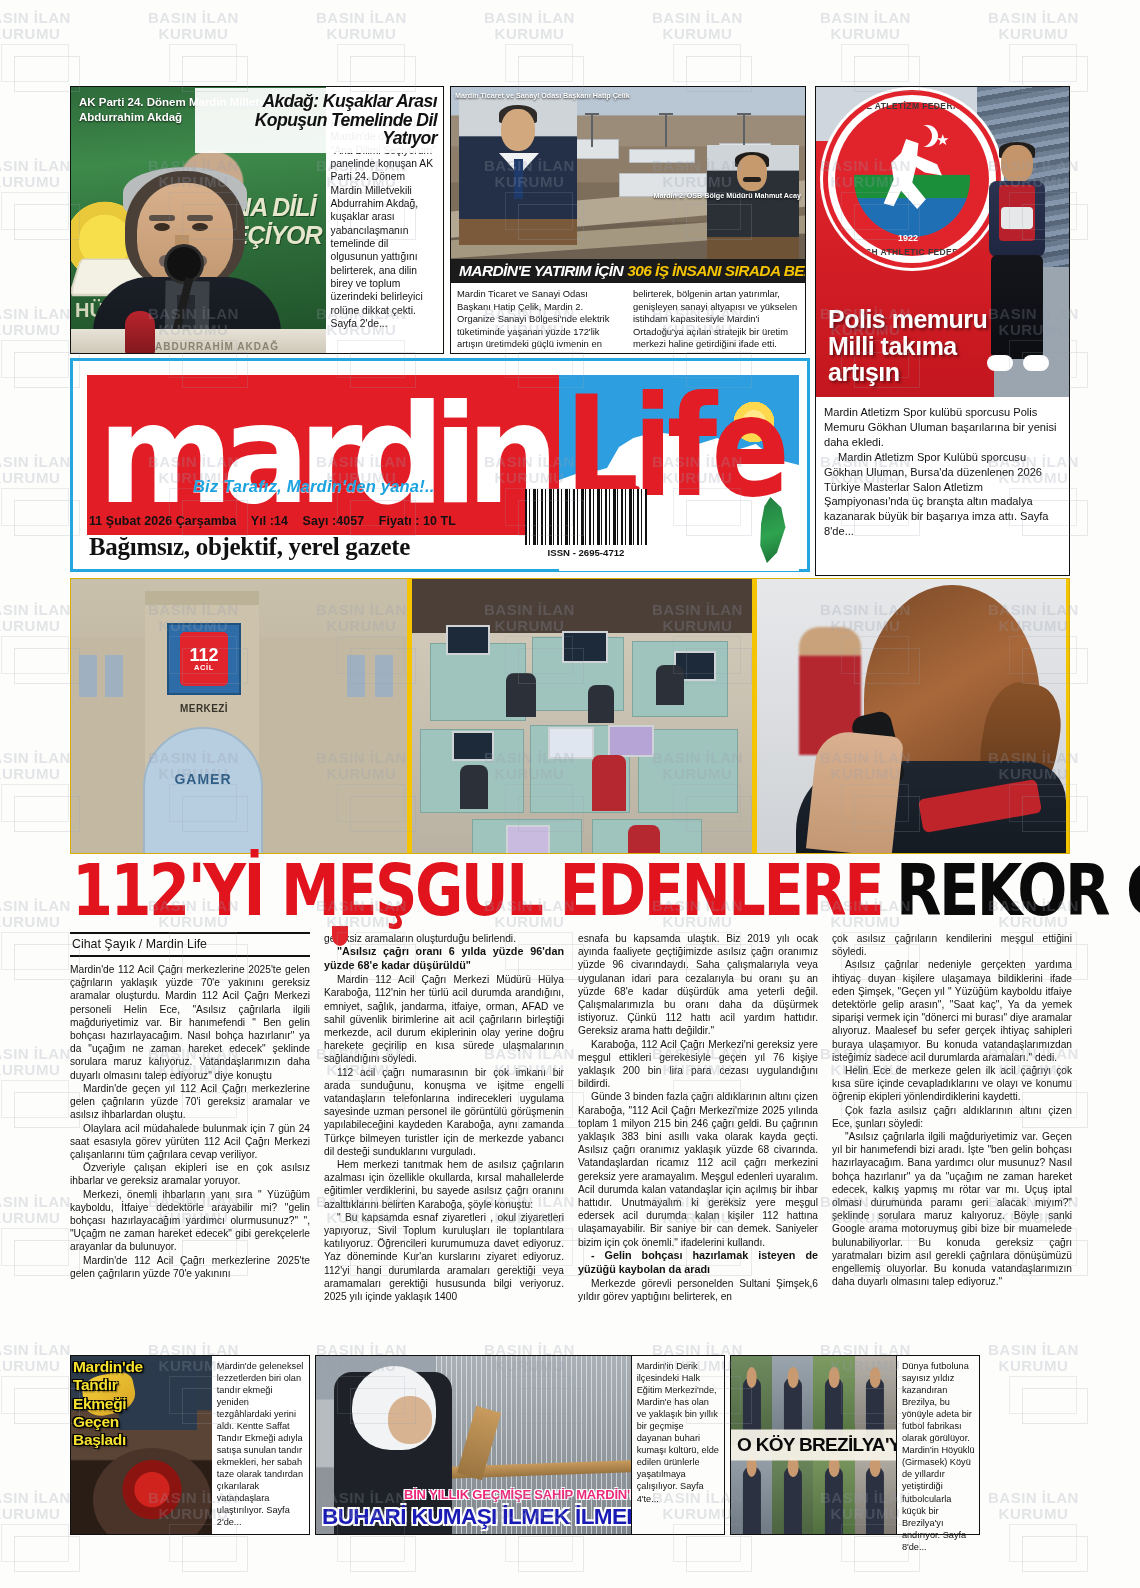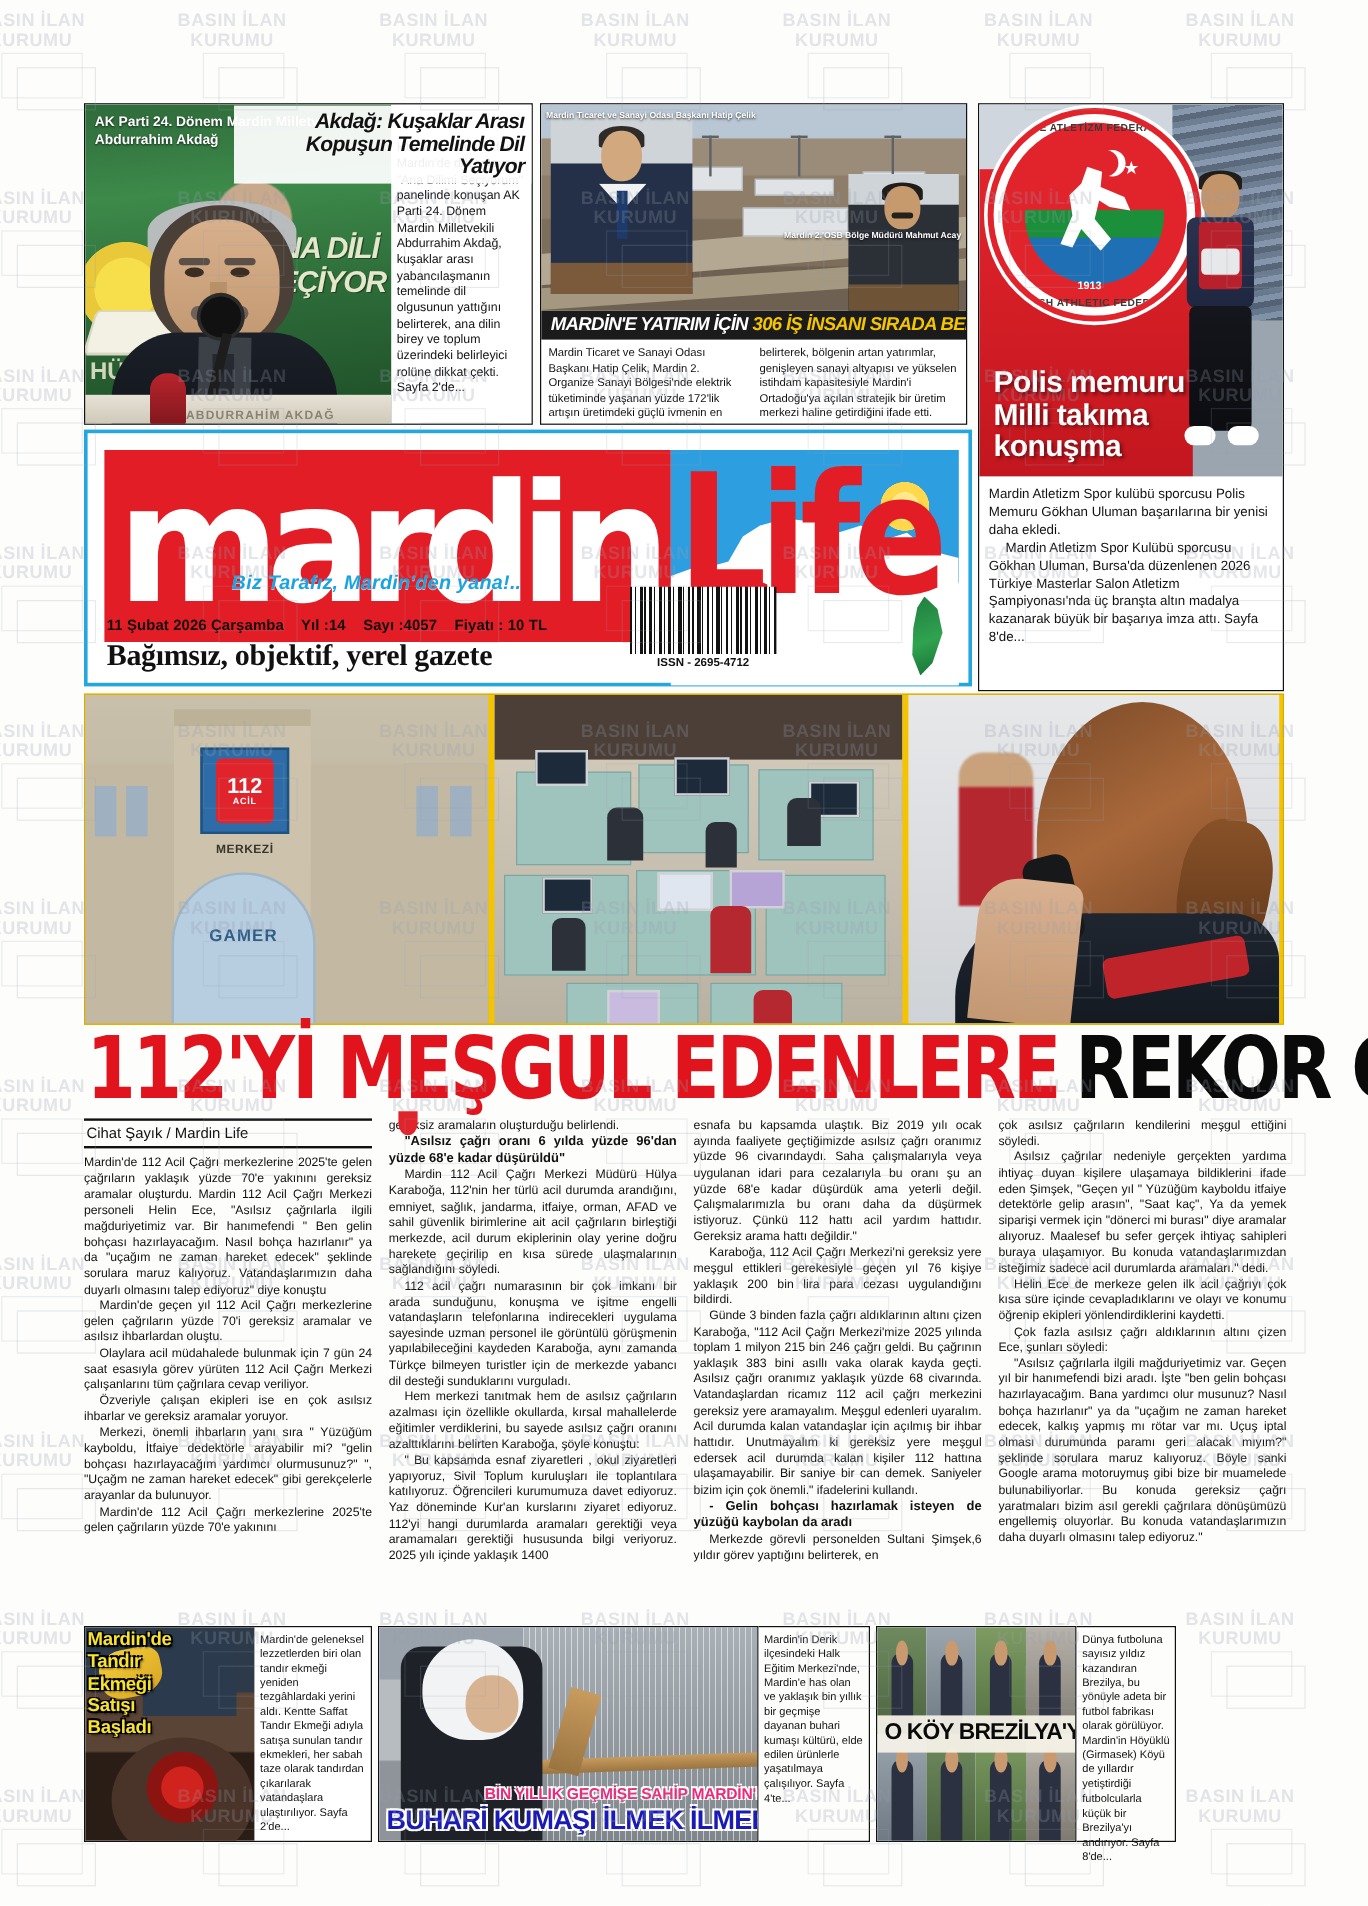--- a/index.html
+++ b/index.html
@@ -749,38 +749,38 @@
   <div class="art-polis">
     <div class="polis-photo">
       <div class="stands"></div>
       <div class="polis-banner-red"></div>
       <div class="polis-logo">
         <div class="ring"></div>
         <div class="inner"></div>
         <div class="moon"></div>
         <div class="star">★</div>
         <div class="fig"></div>
-        <div class="yr">1913</div>
+        <div class="yr">1922</div>
         <div class="txt-top">TÜRKİYE ATLETİZM FEDERASYONU</div>
         <div class="txt-bot">TURKISH ATHLETIC FEDERATION</div>
       </div>
       <div class="polis-athlete">
         <div class="hr"></div>
           <div class="h"></div>
           <div class="torso"></div>
         <div class="vest"></div>
           <div class="medal"></div>
           <div class="legs"></div>
         <div class="shoe l"></div>
           <div class="shoe r"></div>
       </div>
       <div class="polis-title">
         <div>Polis memuru</div>
         <div>Milli takıma</div>
-        <div>konuşma</div>
+        <div>artışın</div>
       </div>
     </div>
     <div class="polis-text">
       <p>Mardin Atletizm Spor kulübü sporcusu Polis Memuru Gökhan Uluman başarılarına bir yenisi daha ekledi.</p>
       <p>Mardin Atletizm Spor Kulübü sporcusu Gökhan Uluman, Bursa'da düzenlenen 2026 Türkiye Masterlar Salon Atletizm Şampiyonası'nda üç branşta altın madalya kazanarak büyük bir başarıya imza attı. Sayfa 8'de...</p>
     </div>
   </div>
 
   <div class="masthead">
     <div class="mh-logo">
@@ -911,21 +911,21 @@
 
     <div class="b-card b-tandir">
       <div class="photo">
         <div class="oven"></div>
         <div class="baker"></div>
         <div class="bread"></div>
         <div class="yellow">
           <span>Mardin'de</span>
           <span>Tandır</span>
           <span>Ekmeği</span>
-          <span>Satışı</span>
+          <span>Geçen</span>
           <span>Başladı</span>
         </div>
       </div>
       <div class="txt">Mardin'de geleneksel lezzetlerden biri olan tandır ekmeği yeniden tezgâhlardaki yerini aldı. Kentte Saffat Tandır Ekmeği adıyla satışa sunulan tandır ekmekleri, her sabah taze olarak tandırdan çıkarılarak vatandaşlara ulaştırılıyor. Sayfa 2'de...</div>
     </div>
 
     <div class="b-buhari-wrap">
       <div class="b-card b-buhari">
         <div class="photo">
           <div class="loom"></div>

